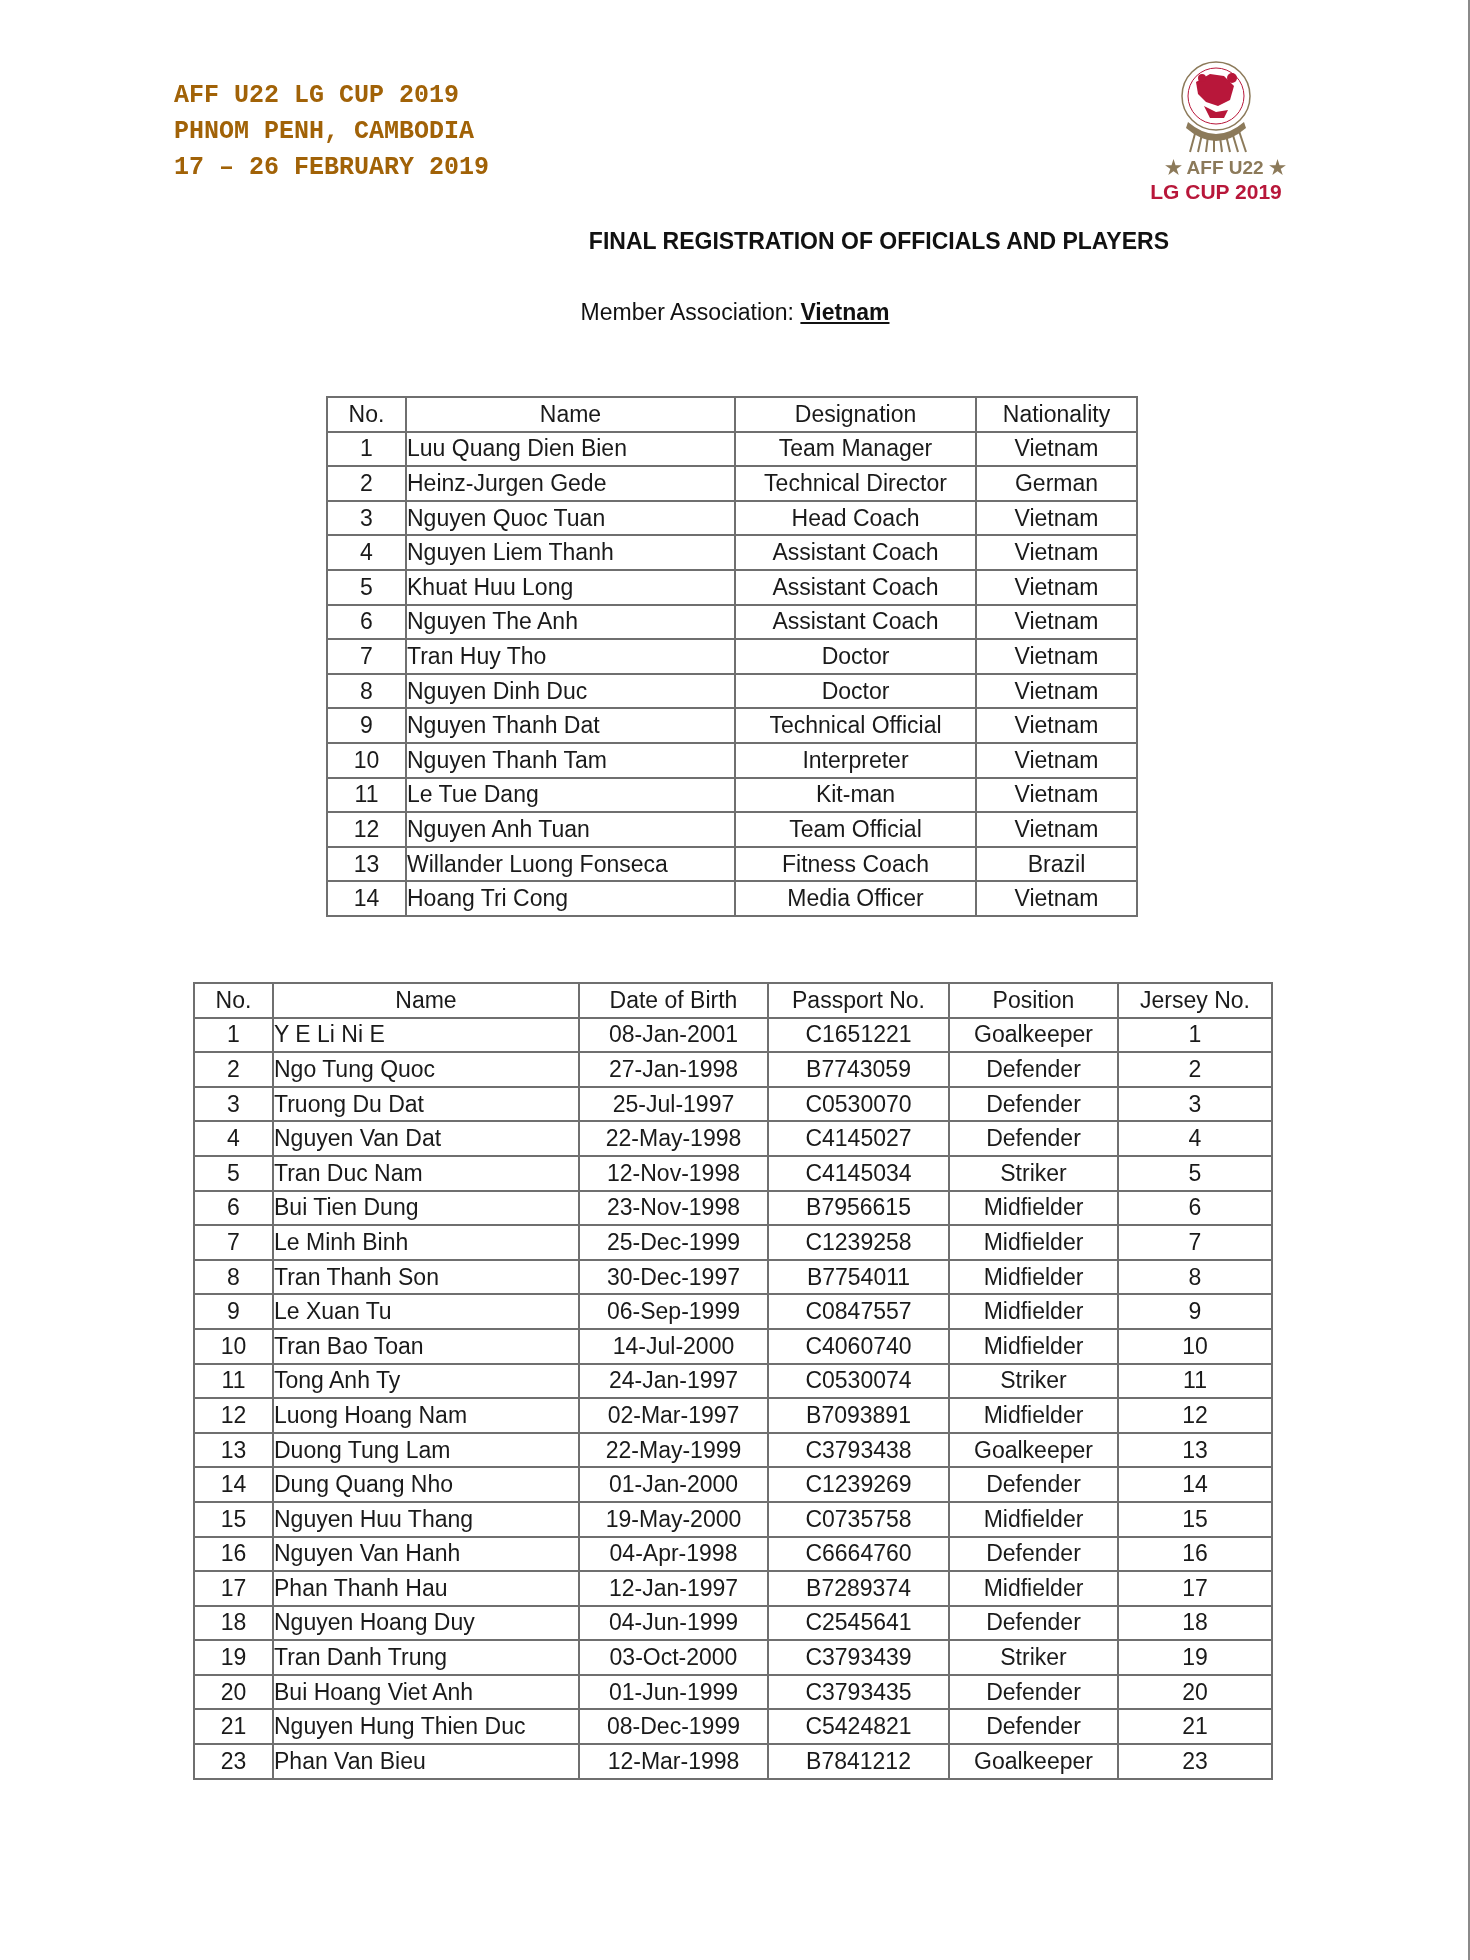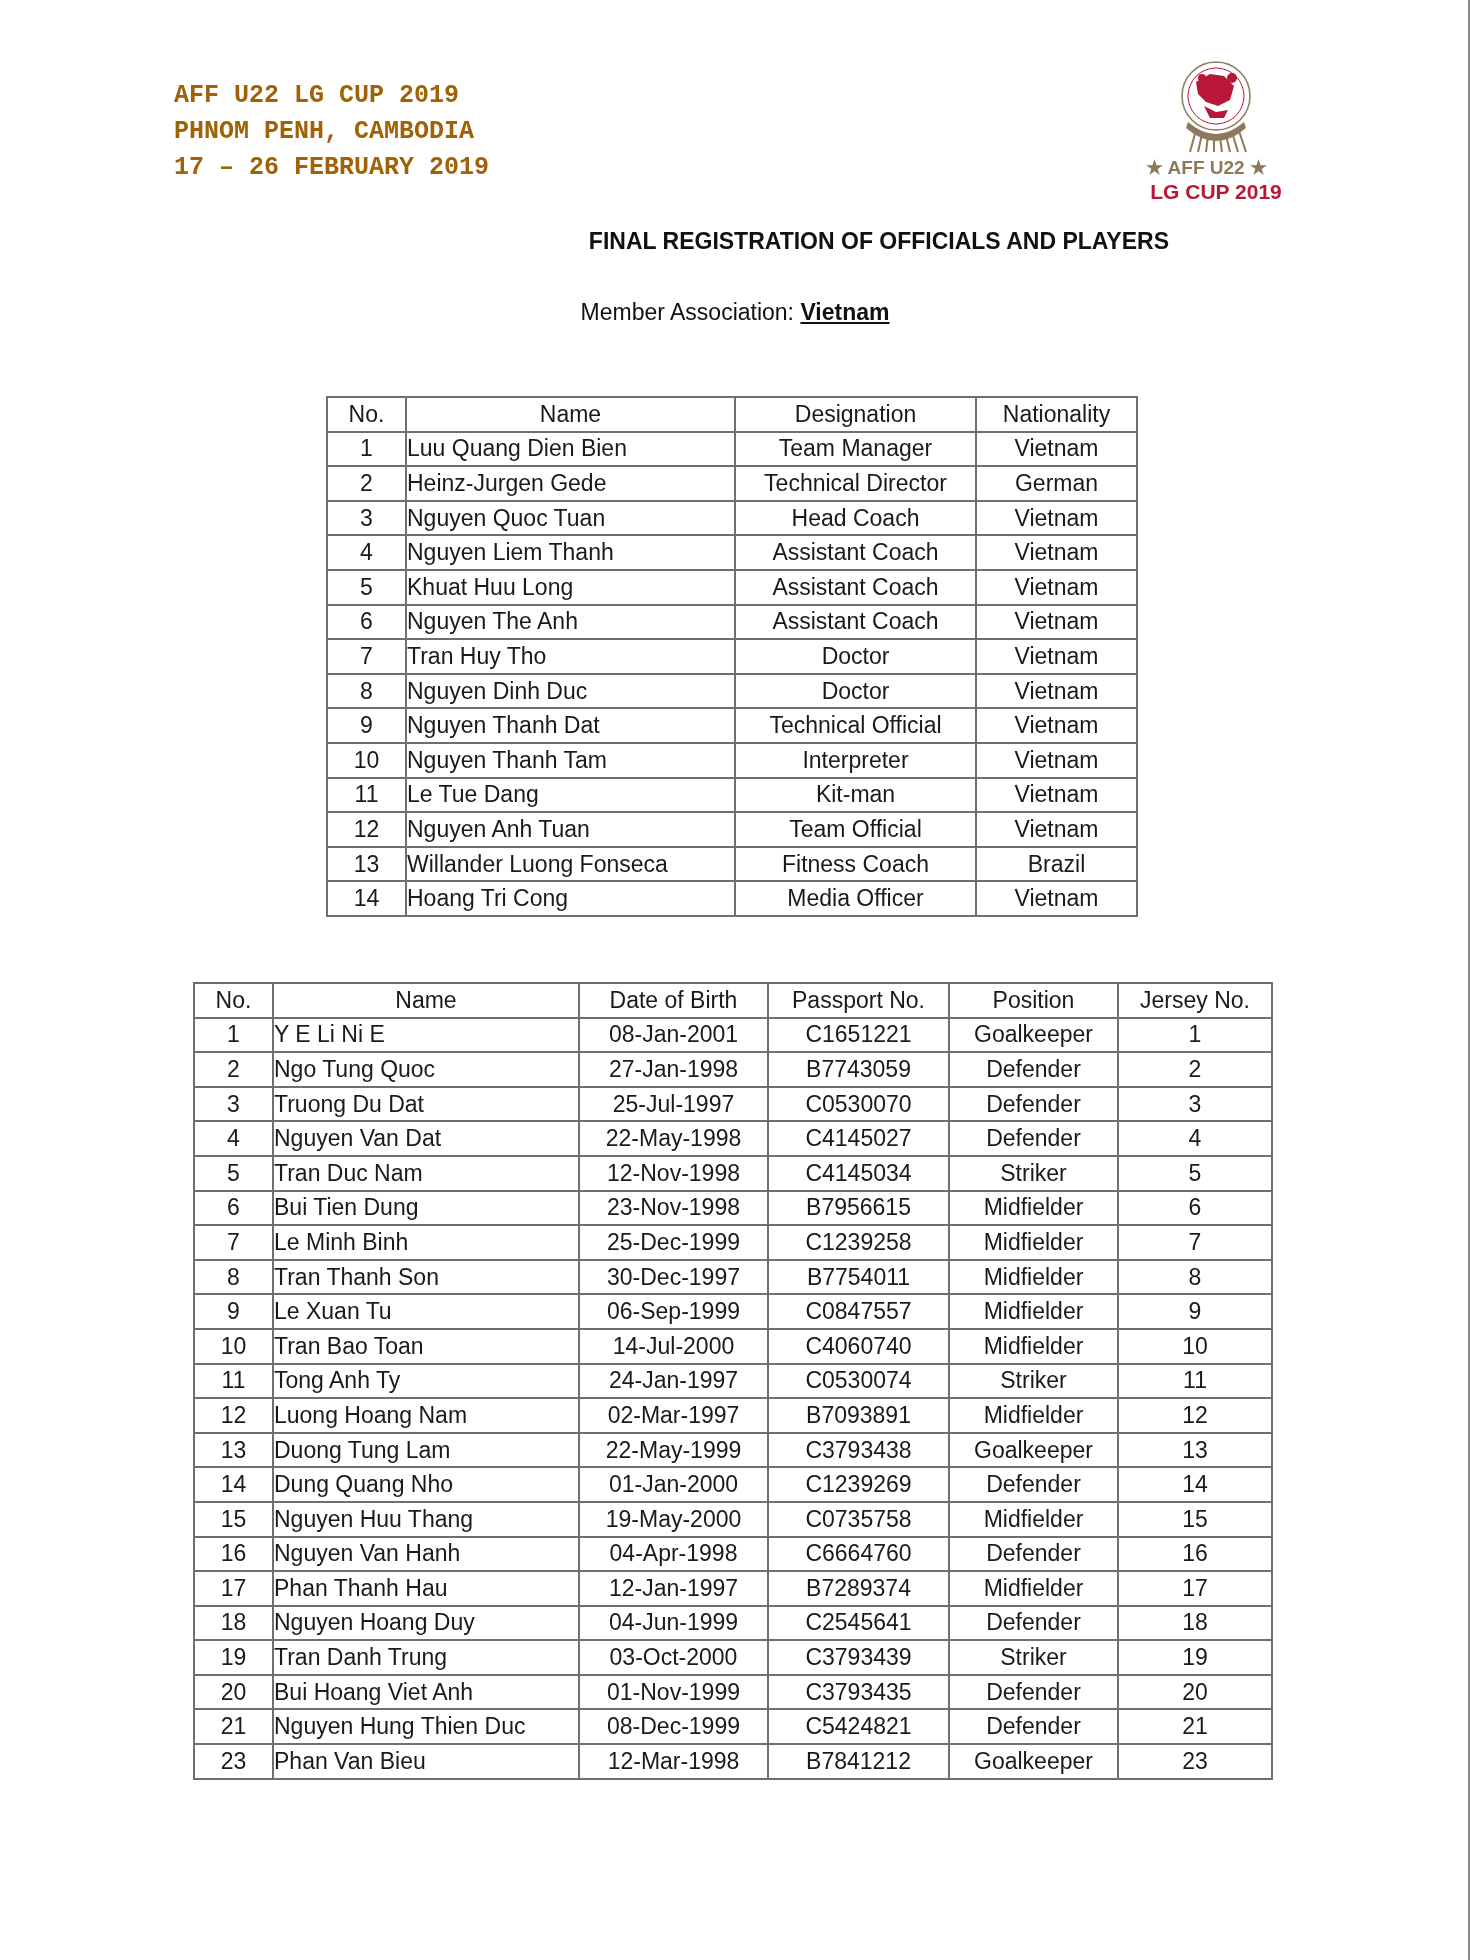--- a/index.html
+++ b/index.html
@@ -4,21 +4,21 @@
 <style>
   html, body { margin: 0; padding: 0; }
   body {
     width: 1470px; height: 1960px; background: #ffffff; position: relative; overflow: hidden;
     font-family: "Liberation Sans", sans-serif; color: #111;
   }
   .right-edge { position: absolute; top: 0; right: 0; width: 2px; height: 1960px; background: #8a8a8a; }
   .header-block { position: absolute; left: 174px; top: 78px; font-weight: bold; font-size: 25px; line-height: 36px; color: #a16207; font-family: Liberation Mono, monospace; }
   .header-block div { white-space: nowrap; }
   .logo { position: absolute; left: 1146px; top: 56px; width: 140px; height: 156px; }
-  .logo-text1 { position: absolute; left: 0; width: 140px; top: 100px; text-align: left; font-weight: bold; font-size: 19px; color: #8c7a5a; white-space: nowrap; }
+  .logo-text1 { position: absolute; left: 0; width: 140px; top: 100px; text-align: right; font-weight: bold; font-size: 19px; color: #8c7a5a; white-space: nowrap; }
   .logo-text2 { position: absolute; left: 0; width: 140px; top: 124px; text-align: center; font-weight: bold; font-size: 21px; color: #b8173a; white-space: nowrap; }
   .title { position: absolute; left: 0; width: 1169px; top: 228px; text-align: right; font-weight: bold; font-size: 23px; }
   .member { position: absolute; left: 0; width: 1470px; top: 299px; text-align: center; font-size: 23px; }
   .member .country { font-weight: bold; text-decoration: underline; }
   table { position: absolute; border-collapse: collapse; font-size: 23px; color: #1a1a1a; }
   td, th { border: 2px solid #6f6f6f; padding: 0; font-weight: normal; white-space: nowrap; }
   th { text-align: center; }
   td.c { text-align: center; }
   td.l { text-align: left; padding-left: 0; }
   .officials { left: 326px; top: 396px; }
@@ -338,21 +338,21 @@
         <td class="c">19</td>
         <td class="l">Tran Danh Trung</td>
         <td class="c">03-Oct-2000</td>
         <td class="c">C3793439</td>
         <td class="c">Striker</td>
         <td class="c">19</td>
       </tr>
       <tr>
         <td class="c">20</td>
         <td class="l">Bui Hoang Viet Anh</td>
-        <td class="c">01-Nov-1999</td>
+        <td class="c">01-Jun-1999</td>
         <td class="c">C3793435</td>
         <td class="c">Defender</td>
         <td class="c">20</td>
       </tr>
       <tr>
         <td class="c">21</td>
         <td class="l">Nguyen Hung Thien Duc</td>
         <td class="c">08-Dec-1999</td>
         <td class="c">C5424821</td>
         <td class="c">Defender</td>

